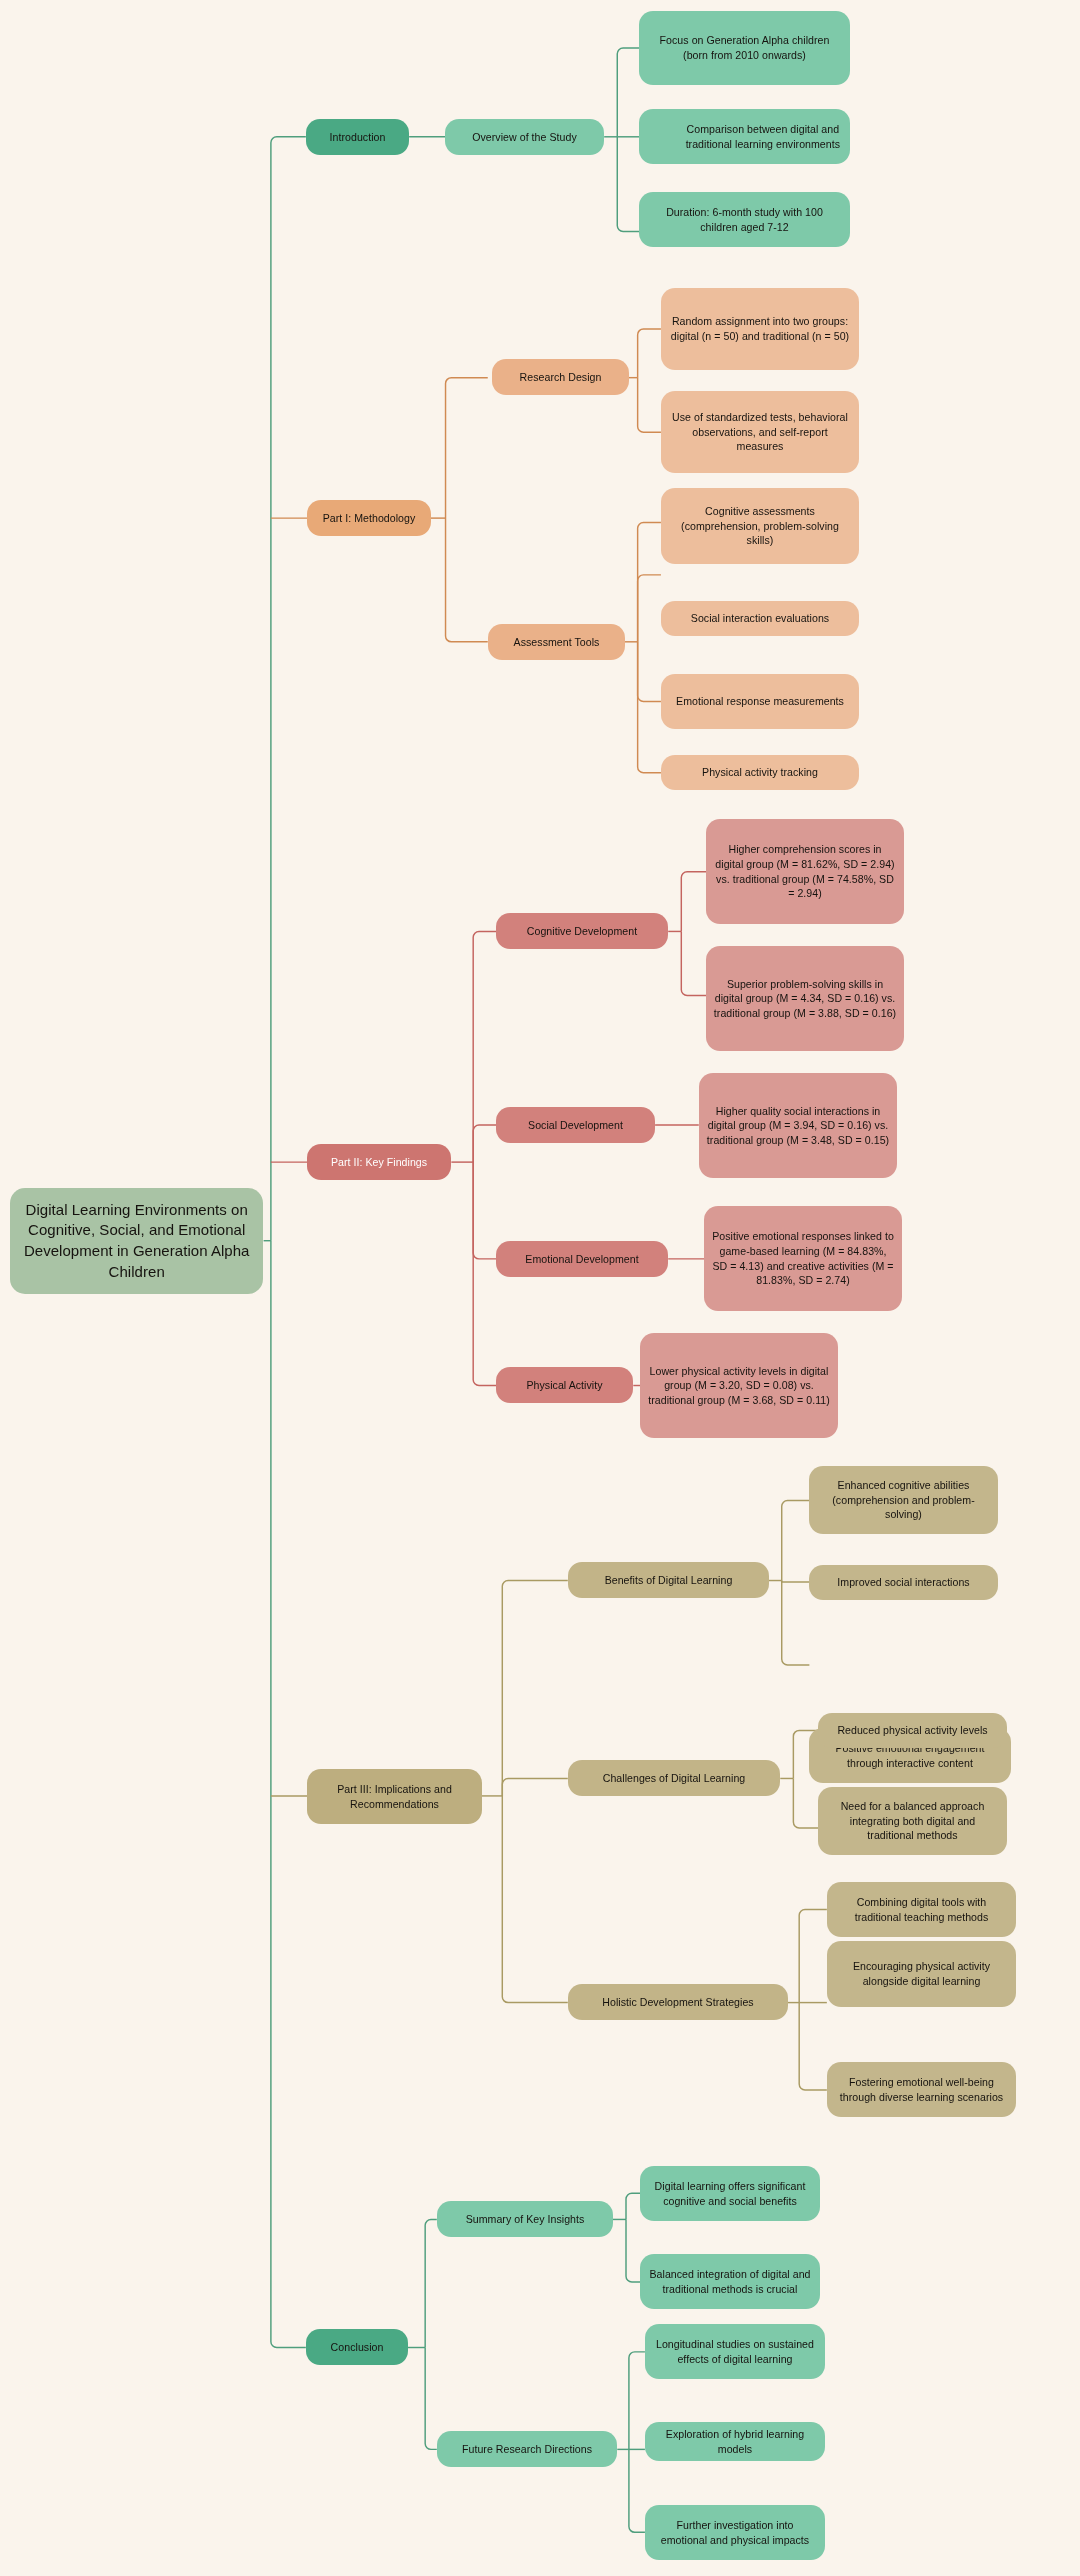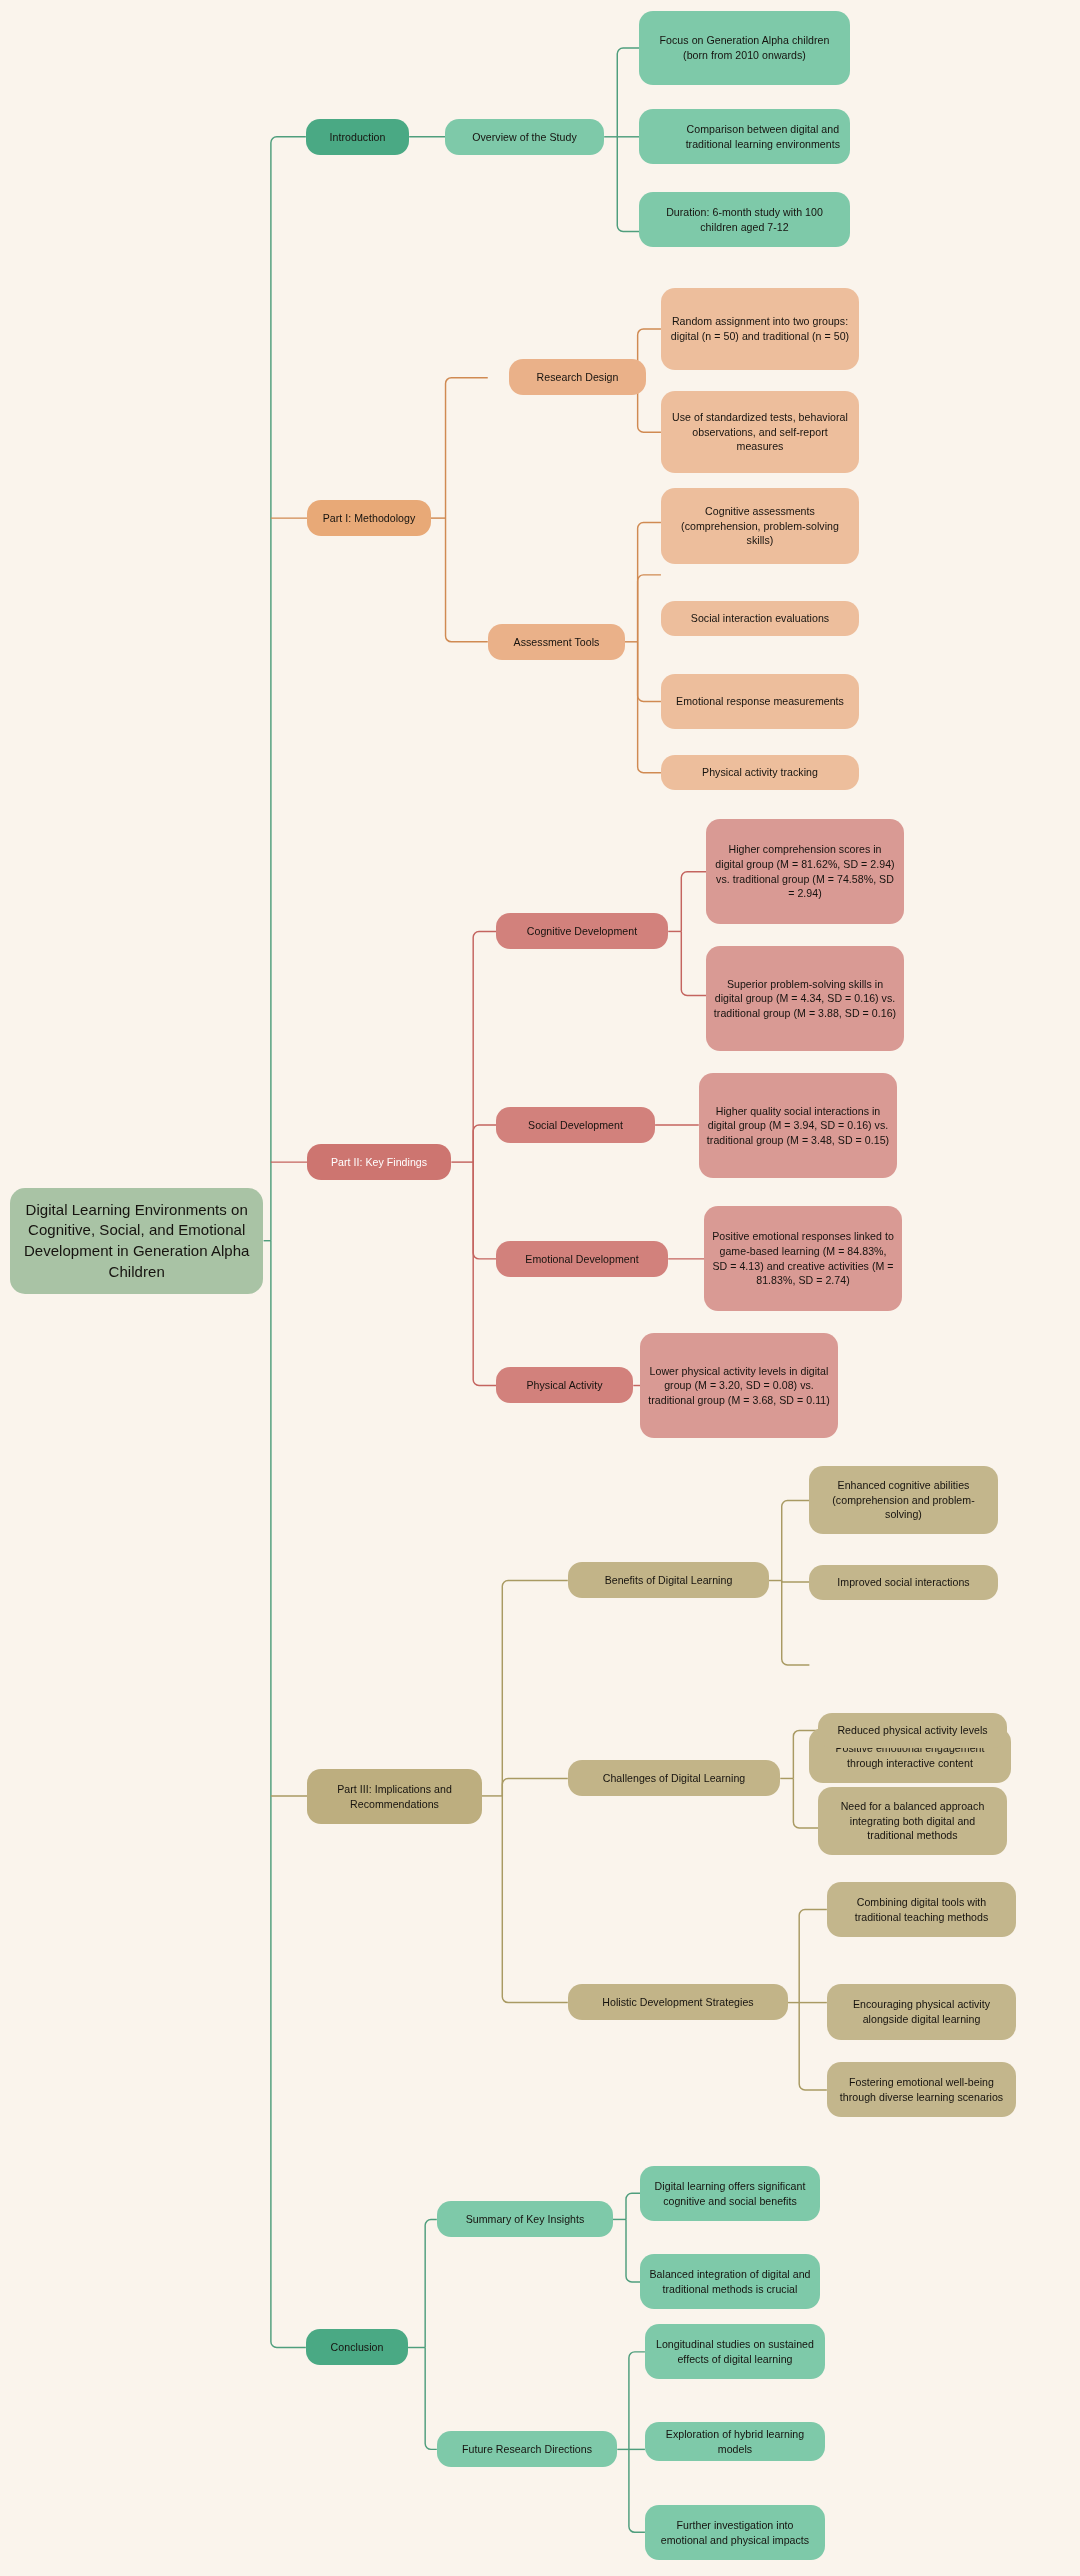--- a/index.html
+++ b/index.html
@@ -154,21 +154,21 @@
     <span>Comparison between digital and traditional learning environments</span>
   </div>
   <div class="node green-leaf" style="left:639px; top:192px; width:211px; height:55px;">
     <span>Duration: 6-month study with 100 children aged 7-12</span>
   </div>
 
   <div class="node orange-main" style="left:307px; top:500px; width:124px; height:36px;">
     <span>Part I: Methodology</span>
   </div>
 
-  <div class="node orange-mid" style="left:509px; top:359px; width:137px; height:36px;">
+  <div class="node orange-mid" style="left:492px; top:359px; width:137px; height:36px;">
     <span>Research Design</span>
   </div>
   <div class="node orange-mid" style="left:488px; top:624px; width:137px; height:36px;">
     <span>Assessment Tools</span>
   </div>
 
   <div class="node orange-leaf" style="left:661px; top:288px; width:198px; height:82px;">
     <span>Random assignment into two groups: digital (n = 50) and traditional (n = 50)</span>
   </div>
   <div class="node orange-leaf" style="left:661px; top:391px; width:198px; height:82px;">
@@ -248,21 +248,21 @@
   <div class="node olive-leaf" style="left:818px; top:1713px; width:189px; height:35px;">
     <span>Reduced physical activity levels</span>
   </div>
   <div class="node olive-leaf" style="left:818px; top:1787px; width:189px; height:68px;">
     <span>Need for a balanced approach integrating both digital and traditional methods</span>
   </div>
 
   <div class="node olive-leaf" style="left:827px; top:1882px; width:189px; height:55px;">
     <span>Combining digital tools with traditional teaching methods</span>
   </div>
-  <div class="node olive-leaf" style="left:827px; top:1984px; width:189px; height:56px;">
+  <div class="node olive-leaf" style="left:827px; top:1941px; width:189px; height:66px;">
     <span>Encouraging physical activity alongside digital learning</span>
   </div>
   <div class="node olive-leaf" style="left:827px; top:2062px; width:189px; height:55px;">
     <span>Fostering emotional well-being through diverse learning scenarios</span>
   </div>
 
   <div class="node conc-main" style="left:306px; top:2329px; width:102px; height:36px;">
     <span>Conclusion</span>
   </div>
 

